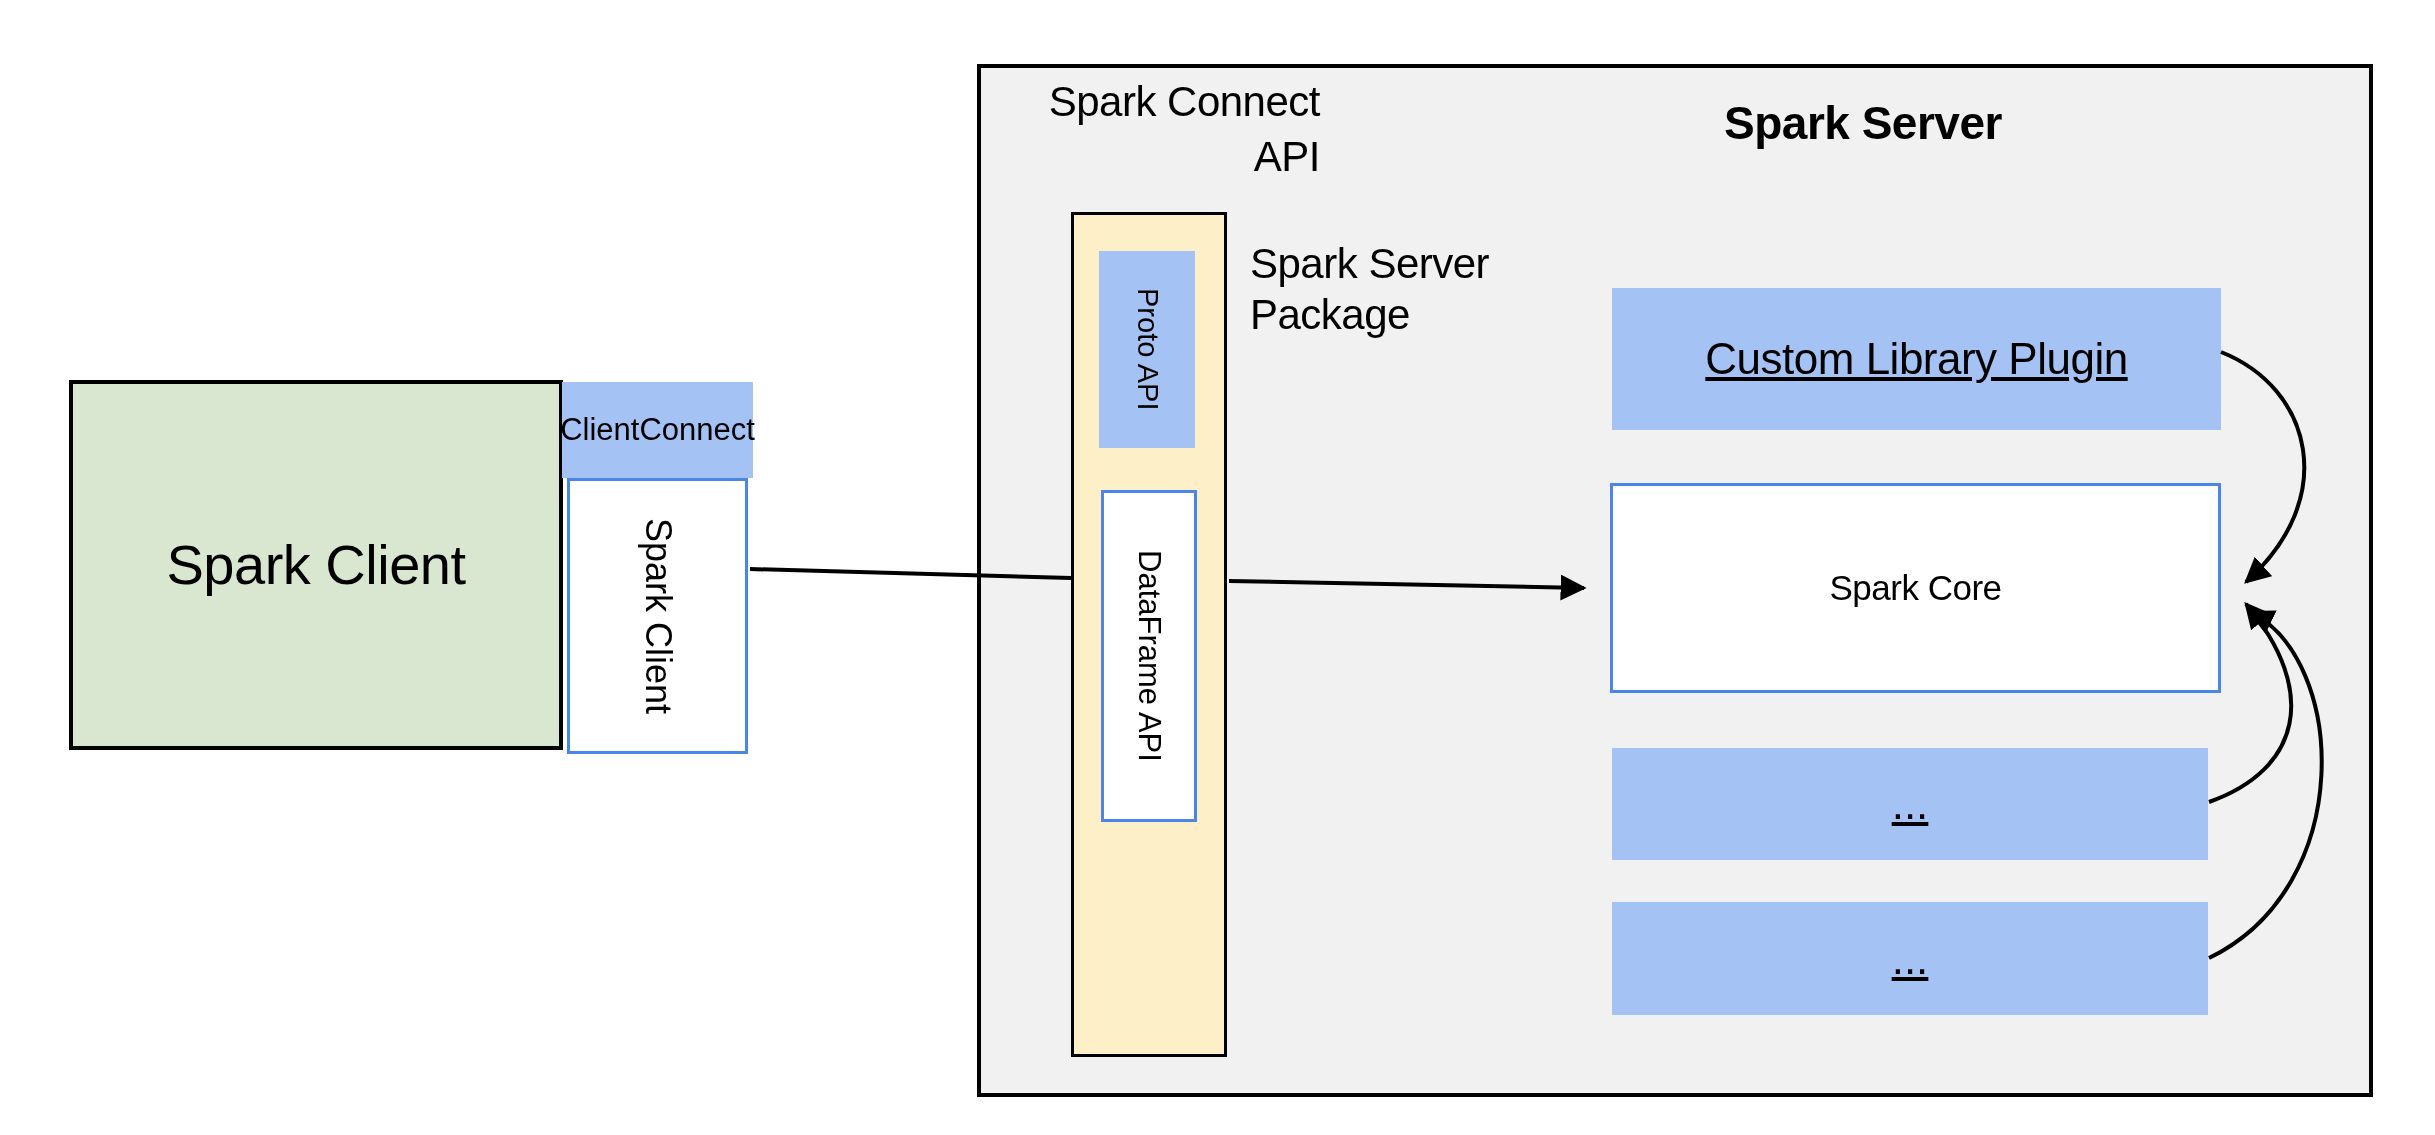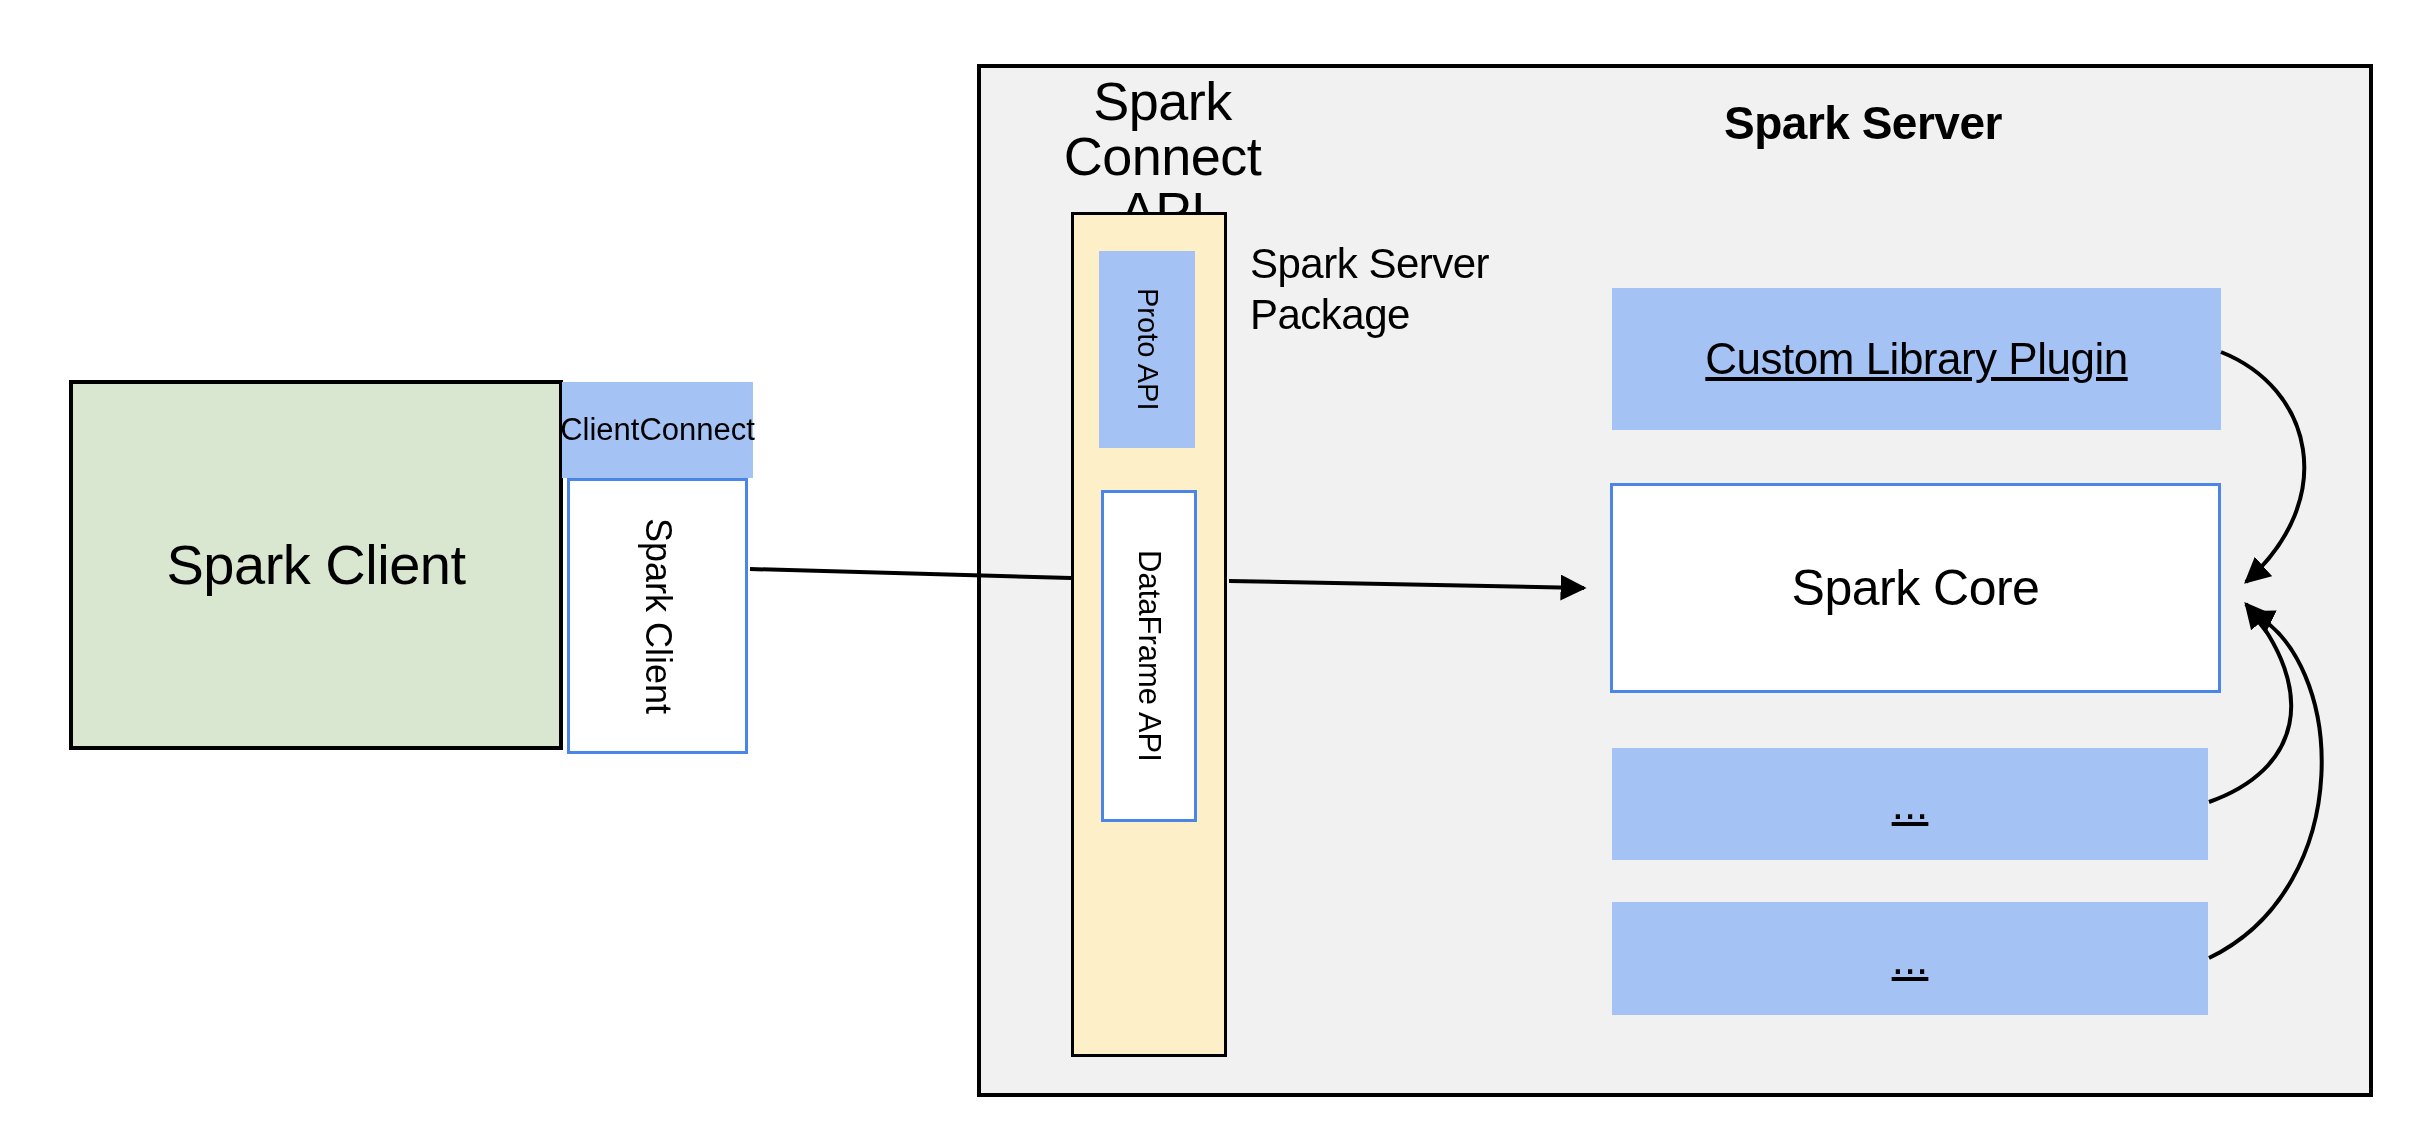--- a/index.html
+++ b/index.html
@@ -15,21 +15,21 @@
   body{font-family:"Liberation Sans","DejaVu Sans",sans-serif;color:#000;}
   .canvas{position:relative;width:2435px;height:1135px;background:#fff;overflow:hidden;}
 
   
   .server-container{
     position:absolute;left:977px;top:64px;width:1396px;height:1033px;
     background:var(--server-bg);border:4px solid var(--line-color);
   }
   .connect-header{
     position:absolute;left:1005px;top:74px;width:315px;
-    text-align:center;font-size:54px;line-height:55px;letter-spacing:-0.5px;
+    text-align:right;font-size:42px;line-height:55px;letter-spacing:-0.5px;
   }
   .server-header{
     position:absolute;left:1663px;top:96px;width:400px;
     text-align:center;font-size:46px;font-weight:bold;letter-spacing:-0.5px;
   }
 
   
   .client-app{
     position:absolute;left:69px;top:380px;width:494px;height:370px;
     background:var(--client-app-fill);border:4px solid var(--line-color);
@@ -75,21 +75,21 @@
   
   .plugin-box{
     position:absolute;background:var(--accent-blue-fill);
     display:flex;align-items:center;justify-content:center;text-align:center;text-decoration:underline;
   }
   .custom-plugin{left:1612px;top:288px;width:609px;height:142px;font-size:44px;letter-spacing:-0.5px;}
   .spark-core{
     position:absolute;left:1610px;top:483px;width:611px;height:210px;
     background:#fff;border:3px solid var(--blue-border);
     display:flex;align-items:center;justify-content:center;
-    font-size:50px;letter-spacing:-0.5px;
+    font-size:35px;letter-spacing:-0.5px;
   }
   .slot-1{left:1612px;top:748px;width:596px;height:112px;font-size:44px;}
   .slot-2{left:1612px;top:902px;width:596px;height:113px;font-size:44px;}
 
   
   .arrows{position:absolute;left:0;top:0;width:2435px;height:1135px;pointer-events:none;}
 </style>
 </head>
 <body>
 

